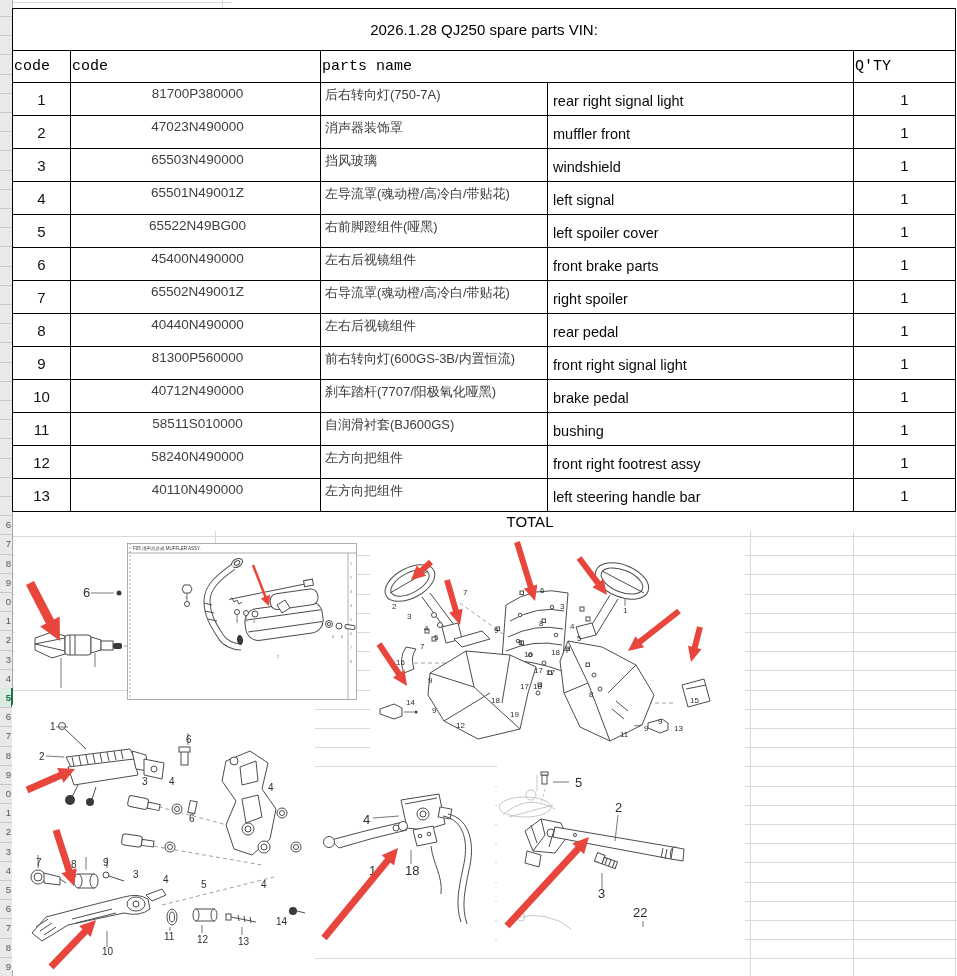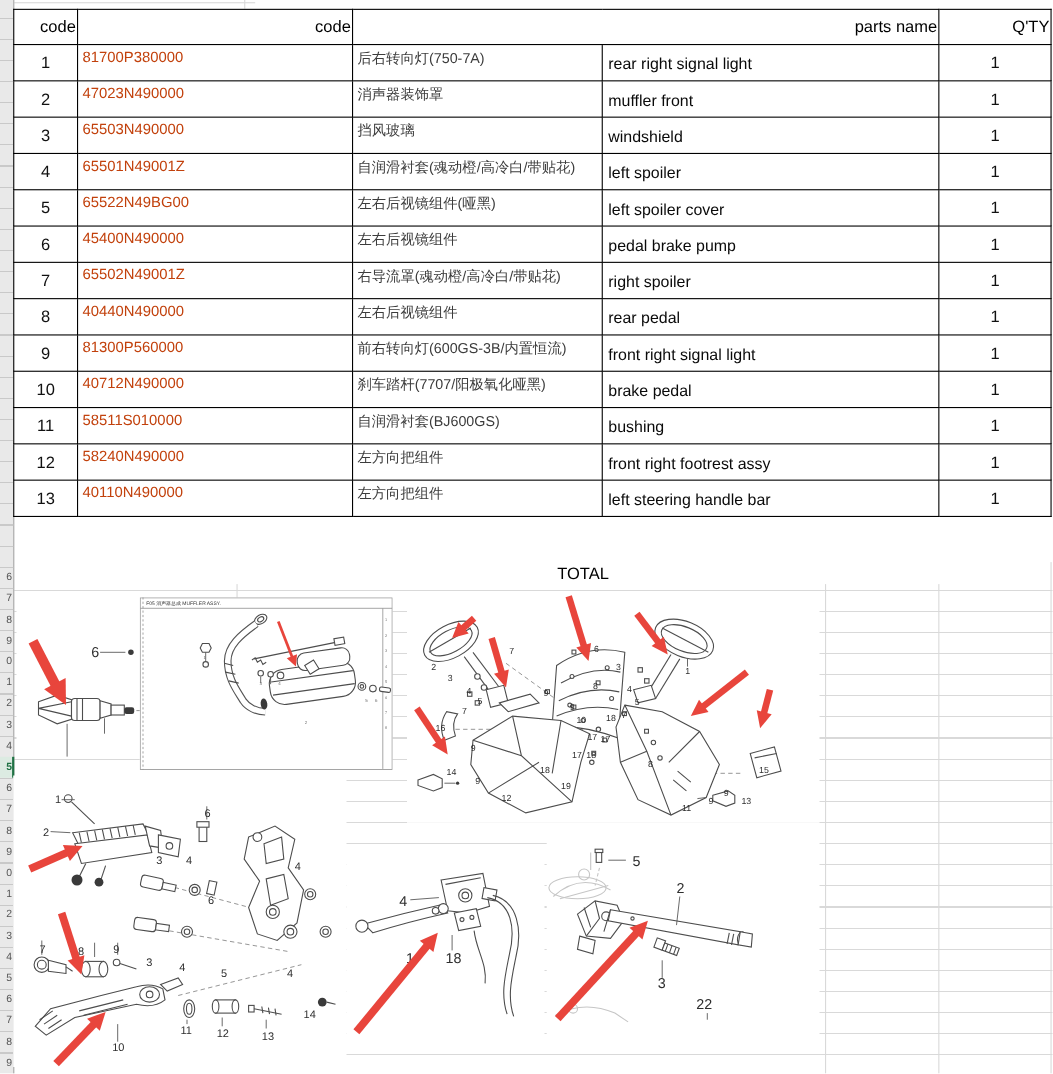--- a/index.html
+++ b/index.html
@@ -16,23 +16,23 @@
   .rownum.sel::after{content:"";position:absolute;right:-1px;top:0;bottom:0;width:2.5px;background:#1f7244;}
   .gridlines{position:absolute;left:12px;top:536.4px;width:945px;height:440px;z-index:0;
              background:repeating-linear-gradient(to bottom,#d9d9d9 0 1px,transparent 1px 19.2px);}
   .vline{position:absolute;width:1px;background:#d9d9d9;z-index:0;}
   .hline{position:absolute;height:1px;background:#d9d9d9;z-index:0;}
   
   table.parts{position:absolute;left:12px;top:8px;width:943px;border-collapse:collapse;
               table-layout:fixed;z-index:2;background:#fff;}
   table.parts td{border:1.5px solid #000;overflow:hidden;white-space:nowrap;}
   tr.title-row td{height:39px;text-align:center;font-size:15px;color:#000;}
-  tr.head-row td{height:29px;text-align:right;font-size:15px;color:#000;}
+  tr.head-row td{height:29px;text-align:left;font-size:15px;color:#000;font-family:Liberation Mono, monospace;}
   td.c-no{text-align:center;vertical-align:middle;font-size:15px;color:#111;}
-  td.c-code{vertical-align:top;padding:3px 0 0 4px;font-size:13.5px;color:#c2410c;}
+  td.c-code{vertical-align:top;padding:3px 0 0 4px;font-size:13.5px;color:#404040;text-align:center;}
   td.c-cn{vertical-align:top;padding:3px 0 0 4px;font-size:13px;color:#3c3c3c;}
   td.c-en{vertical-align:bottom;padding:0 0 6px 5px;font-size:14.5px;color:#0a0a0a;}
   td.c-qty{text-align:center;vertical-align:middle;font-size:15px;color:#111;}
   .total{position:absolute;left:320px;top:511px;width:420px;height:21px;line-height:21px;
          text-align:center;font-size:15px;color:#000;z-index:2;}
   
   .figbox{position:absolute;background:#fff;z-index:3;}
   .figbox svg{display:block;}
   .ln{stroke:#4d4d4d;fill:none;stroke-width:1;}
   .fw{fill:#fff;stroke:#4d4d4d;stroke-width:1;}
@@ -93,20 +93,23 @@
 
 <table class="parts">
   <colgroup>
     <col style="width:58px">
       <col style="width:250px">
       <col style="width:227px">
     <col style="width:306px">
       <col style="width:102px">
   </colgroup>
   <thead>
+    <tr class="title-row">
+      <td colspan="5">2026.1.28 QJ250  spare parts VIN:</td>
+    </tr>
     <tr class="head-row">
       <td>code</td>
       <td>code</td>
       <td colspan="2">parts name</td>
       <td>Q'TY</td>
     </tr>
   </thead>
   <tbody id="rows">
       <tr style="height: 33px;">
         <td class="c-no">1</td>
@@ -125,36 +128,36 @@
       <tr style="height: 33px;">
         <td class="c-no">3</td>
         <td class="c-code">65503N490000</td>
         <td class="c-cn">挡风玻璃</td>
         <td class="c-en">windshield</td>
         <td class="c-qty">1</td>
       </tr>
       <tr style="height: 33px;">
         <td class="c-no">4</td>
         <td class="c-code">65501N49001Z</td>
-        <td class="c-cn">自润滑衬套(魂动橙/高冷白/带贴花)</td>
-        <td class="c-en">left spoiler</td>
+        <td class="c-cn">左导流罩(魂动橙/高冷白/带贴花)</td>
+        <td class="c-en">left signal</td>
         <td class="c-qty">1</td>
       </tr>
       <tr style="height: 33px;">
         <td class="c-no">5</td>
         <td class="c-code">65522N49BG00</td>
-        <td class="c-cn">左右后视镜组件(哑黑)</td>
+        <td class="c-cn">右前脚蹬组件(哑黑)</td>
         <td class="c-en">left spoiler cover</td>
         <td class="c-qty">1</td>
       </tr>
       <tr style="height: 33px;">
         <td class="c-no">6</td>
         <td class="c-code">45400N490000</td>
         <td class="c-cn">左右后视镜组件</td>
-        <td class="c-en">pedal brake pump</td>
+        <td class="c-en">front brake parts</td>
         <td class="c-qty">1</td>
       </tr>
       <tr style="height: 33px;">
         <td class="c-no">7</td>
         <td class="c-code">65502N49001Z</td>
         <td class="c-cn">右导流罩(魂动橙/高冷白/带贴花)</td>
         <td class="c-en">right spoiler</td>
         <td class="c-qty">1</td>
       </tr>
       <tr style="height: 33px;">

